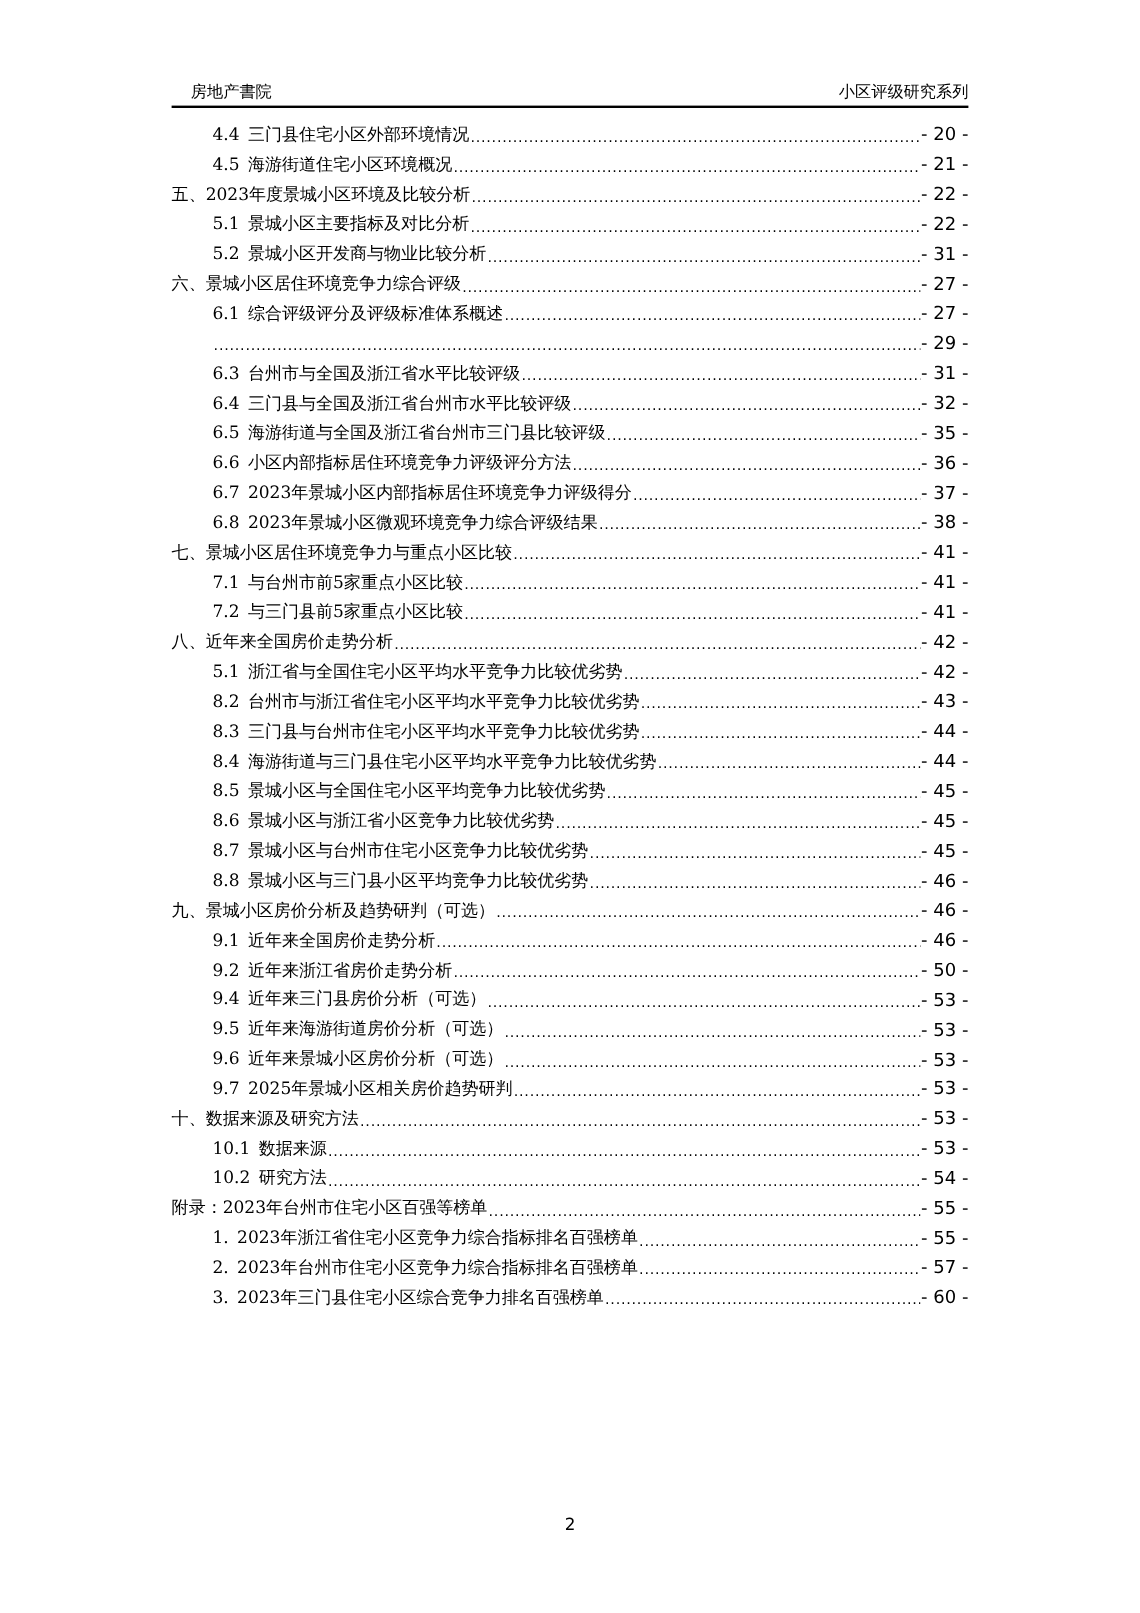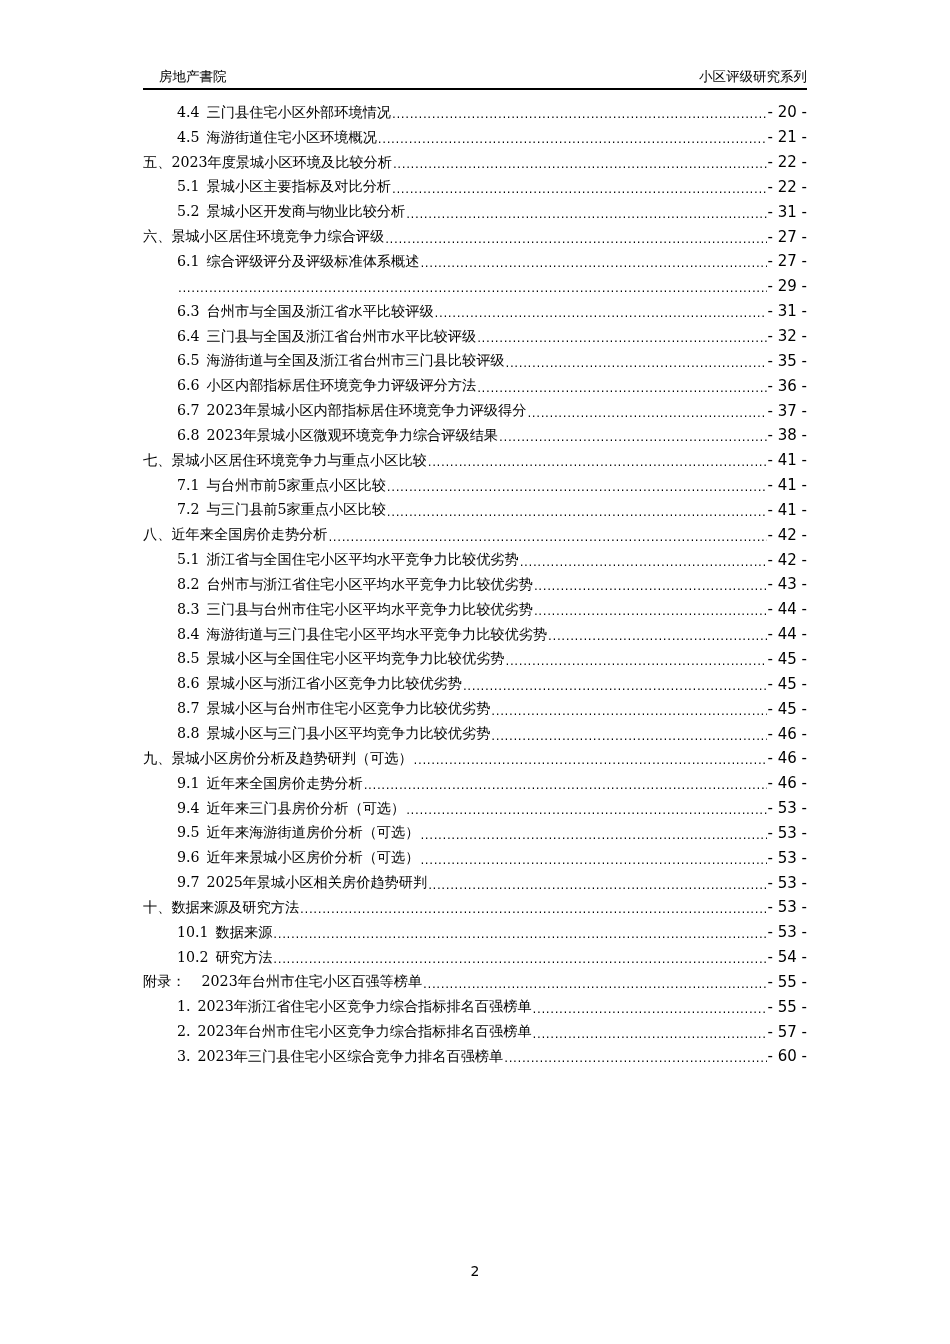--- a/index.html
+++ b/index.html
@@ -163,20 +163,25 @@
       <span class="title"><span class="num" style="margin-right: 0px;">九、</span><span>景城小区房价分析及趋势研判（可选）</span></span>
       <span class="dots"></span>
       <span class="page">- 46 -</span>
     </li>
     <li class="l2">
       <span class="title"><span class="num">9.1</span><span>近年来全国房价走势分析</span></span>
       <span class="dots"></span>
       <span class="page">- 46 -</span>
     </li>
     <li class="l2">
+      <span class="title"><span class="num">9.2</span><span>近年来浙江省房价走势分析</span></span>
+      <span class="dots"></span>
+      <span class="page">- 50 -</span>
+    </li>
+    <li class="l2">
       <span class="title"><span class="num">9.4</span><span>近年来三门县房价分析（可选）</span></span>
       <span class="dots"></span>
       <span class="page">- 53 -</span>
     </li>
     <li class="l2">
       <span class="title"><span class="num">9.5</span><span>近年来海游街道房价分析（可选）</span></span>
       <span class="dots"></span>
       <span class="page">- 53 -</span>
     </li>
     <li class="l2">
@@ -198,21 +203,21 @@
       <span class="title"><span class="num">10.1</span><span>数据来源</span></span>
       <span class="dots"></span>
       <span class="page">- 53 -</span>
     </li>
     <li class="l2">
       <span class="title"><span class="num">10.2</span><span>研究方法</span></span>
       <span class="dots"></span>
       <span class="page">- 54 -</span>
     </li>
     <li class="l1">
-      <span class="title"><span class="num" style="margin-right: 16px;">附录：</span><span>2023年台州市住宅小区百强等榜单</span></span>
+      <span class="title"><span class="num" style="margin-right: 0px;">附录：</span><span>2023年台州市住宅小区百强等榜单</span></span>
       <span class="dots"></span>
       <span class="page">- 55 -</span>
     </li>
     <li class="l2">
       <span class="title"><span class="num">1.</span><span>2023年浙江省住宅小区竞争力综合指标排名百强榜单</span></span>
       <span class="dots"></span>
       <span class="page">- 55 -</span>
     </li>
     <li class="l2">
       <span class="title"><span class="num">2.</span><span>2023年台州市住宅小区竞争力综合指标排名百强榜单</span></span>

